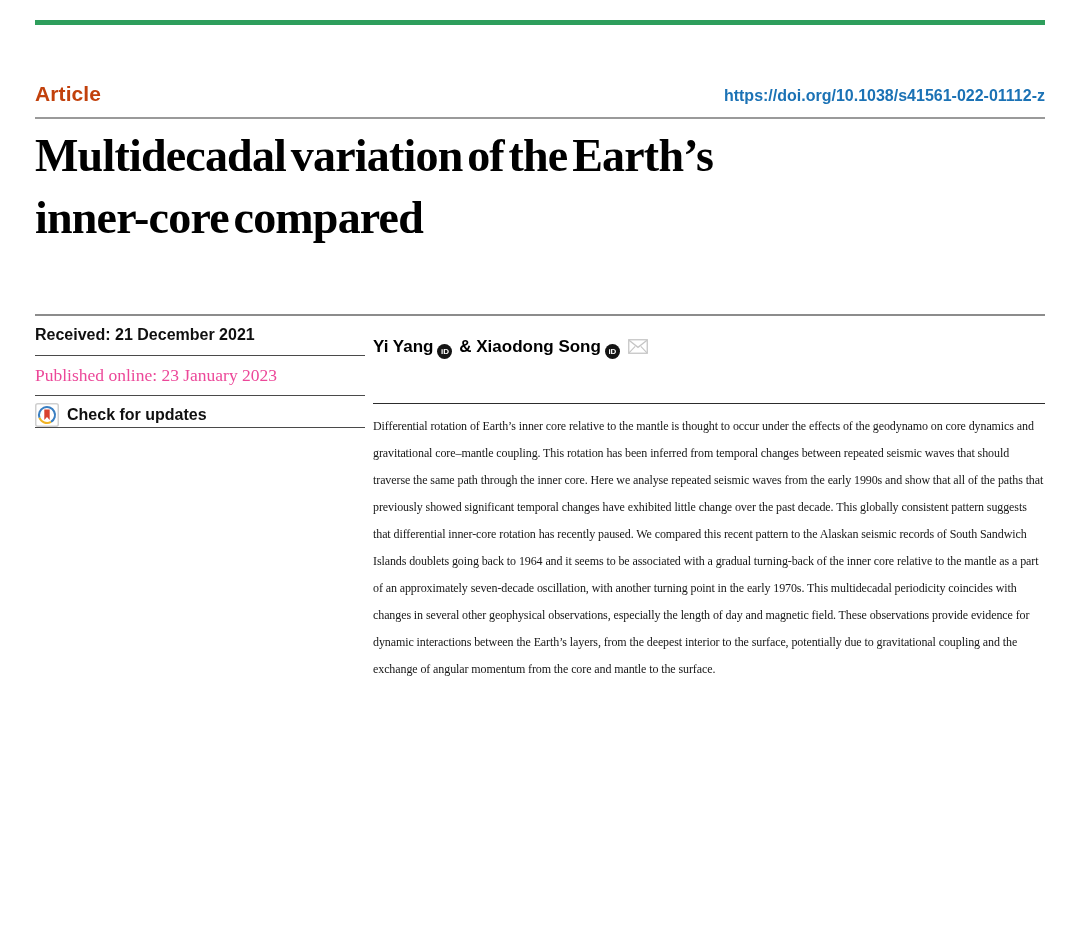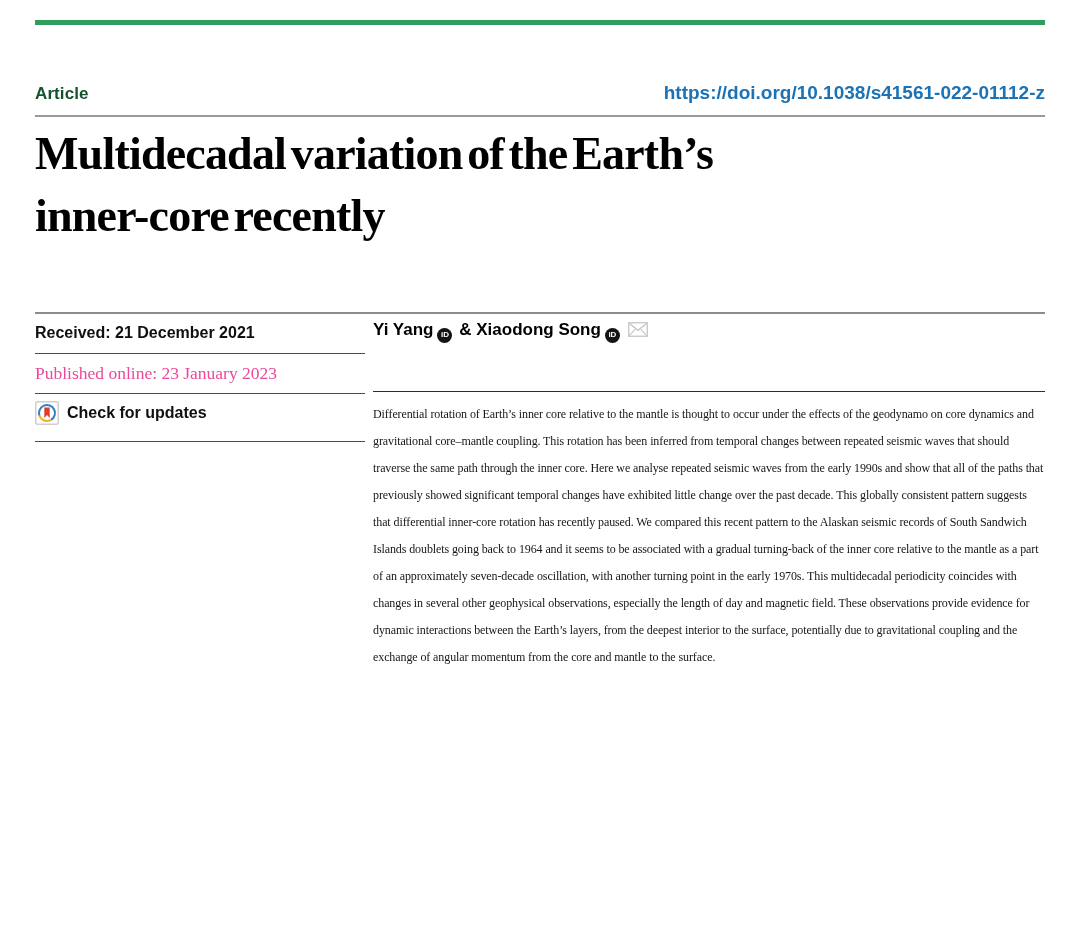--- a/index.html
+++ b/index.html
@@ -4,37 +4,37 @@
 <style>
   html,body { margin:0; padding:0; background:#ffffff; }
   body { font-family:"Liberation Sans", sans-serif; color:#1a1a1a; -webkit-font-smoothing:antialiased; }
   .page { position:relative; width:1080px; height:946px; box-sizing:border-box; padding:0 35px; background:#fff; overflow:hidden; }
 
   .brand-bar { margin-top:20px; height:5px; background:#2E9E5C; }
 
   .logo { margin-top:11px; font-family:"Liberation Serif", serif; font-weight:700; font-size:39px; line-height:1; letter-spacing:-1.2px; word-spacing:-3px; color:#000; }
 
   .article-row { margin-top:57px; display:flex; justify-content:space-between; align-items:baseline; }
-  .article-label { font-weight:700; font-size:17px; color:#14532d; letter-spacing:0.1px; }
-  .doi { font-weight:700; font-size:19px; color:#1B72B5; text-decoration:none; letter-spacing:0; }
+  .article-label { font-weight:700; font-size:21px; color:#c2410c; letter-spacing:0.1px; }
+  .doi { font-weight:700; font-size:16px; color:#1B72B5; text-decoration:none; letter-spacing:0; }
 
   .rule-article { margin-top:11px; border-top:2px solid #9a9a9a; }
 
   .title { margin-top:8px; font-family:"Liberation Serif", serif; font-weight:700; font-size:46px; line-height:50px; letter-spacing:-0.8px; word-spacing:-6px; color:#000; }
   .title span { display:block;margin-top:12px; }
 
   .meta-grid { margin-top:71px; border-top:2px solid #8c8c8c; display:flex; gap:8px; }
   .meta-left { width:330px; flex:none; }
   .meta-row { border-bottom:1px solid #4a4a4a; padding:9px 0 10px; font-size:16px; line-height:20px; font-weight:700; color:#101010; }
   .meta-row.serif { font-family:"Liberation Serif", serif; font-weight:400; font-size:17.5px; color:#ec4899; }
-  .check-row { display:flex; align-items:center; gap:8px; padding-top:7px; padding-bottom:16px;text-align:center; }
+  .check-row { display:flex; align-items:center; gap:8px; padding-top:7px; padding-bottom:0;text-align:center; }
   .check-label { font-weight:700; font-size:16px; color:#101010; }
 
   .meta-right { flex:1; min-width:0; }
-  .authors { padding-top:1px; font-size:17px; line-height:30px; font-weight:700; color:#000; }
+  .authors { padding-top:20px; font-size:17px; line-height:21px; font-weight:700; color:#000; }
   .orcid { display:inline-flex; width:15px; height:15px; border-radius:50%; background:#141414; color:#fff; font-size:8px; font-weight:700; align-items:center; justify-content:center; vertical-align:-2px; margin:0 2px 0 4px; letter-spacing:0; }
   .envelope { vertical-align:-2px; margin-left:6px; }
   .author-rule { margin-top:44px; border-top:1.5px solid #2c2c2c; }
   .abstract { margin-top:9px; font-family:"Liberation Serif", serif; font-size:12px; line-height:27px; color:#161616; letter-spacing:-0.1px; }
 </style>
 </head>
 <body>
 
 <div class="page">
 
@@ -43,21 +43,21 @@
 
   <div class="article-row">
     <span class="article-label">Article</span>
     <a class="doi" href="#">https://doi.org/10.1038/s41561-022-01112-z</a>
   </div>
 
   <div class="rule-article"></div>
 
   <h1 class="title" style="margin:8px 0 0 0;">
     <span>Multidecadal variation of the Earth’s</span>
-    <span>inner-core recently</span>
+    <span>inner-core compared</span>
   </h1>
 
   <div class="meta-grid">
 
     <div class="meta-left">
       <div class="meta-row">Received: 21 December 2021</div>
       <div class="meta-row serif">Published online: 23 January 2023</div>
       <div class="meta-row check-row">
         <span style="display:inline-flex;">
           <svg width="24" height="24" viewBox="0 0 24 24">

